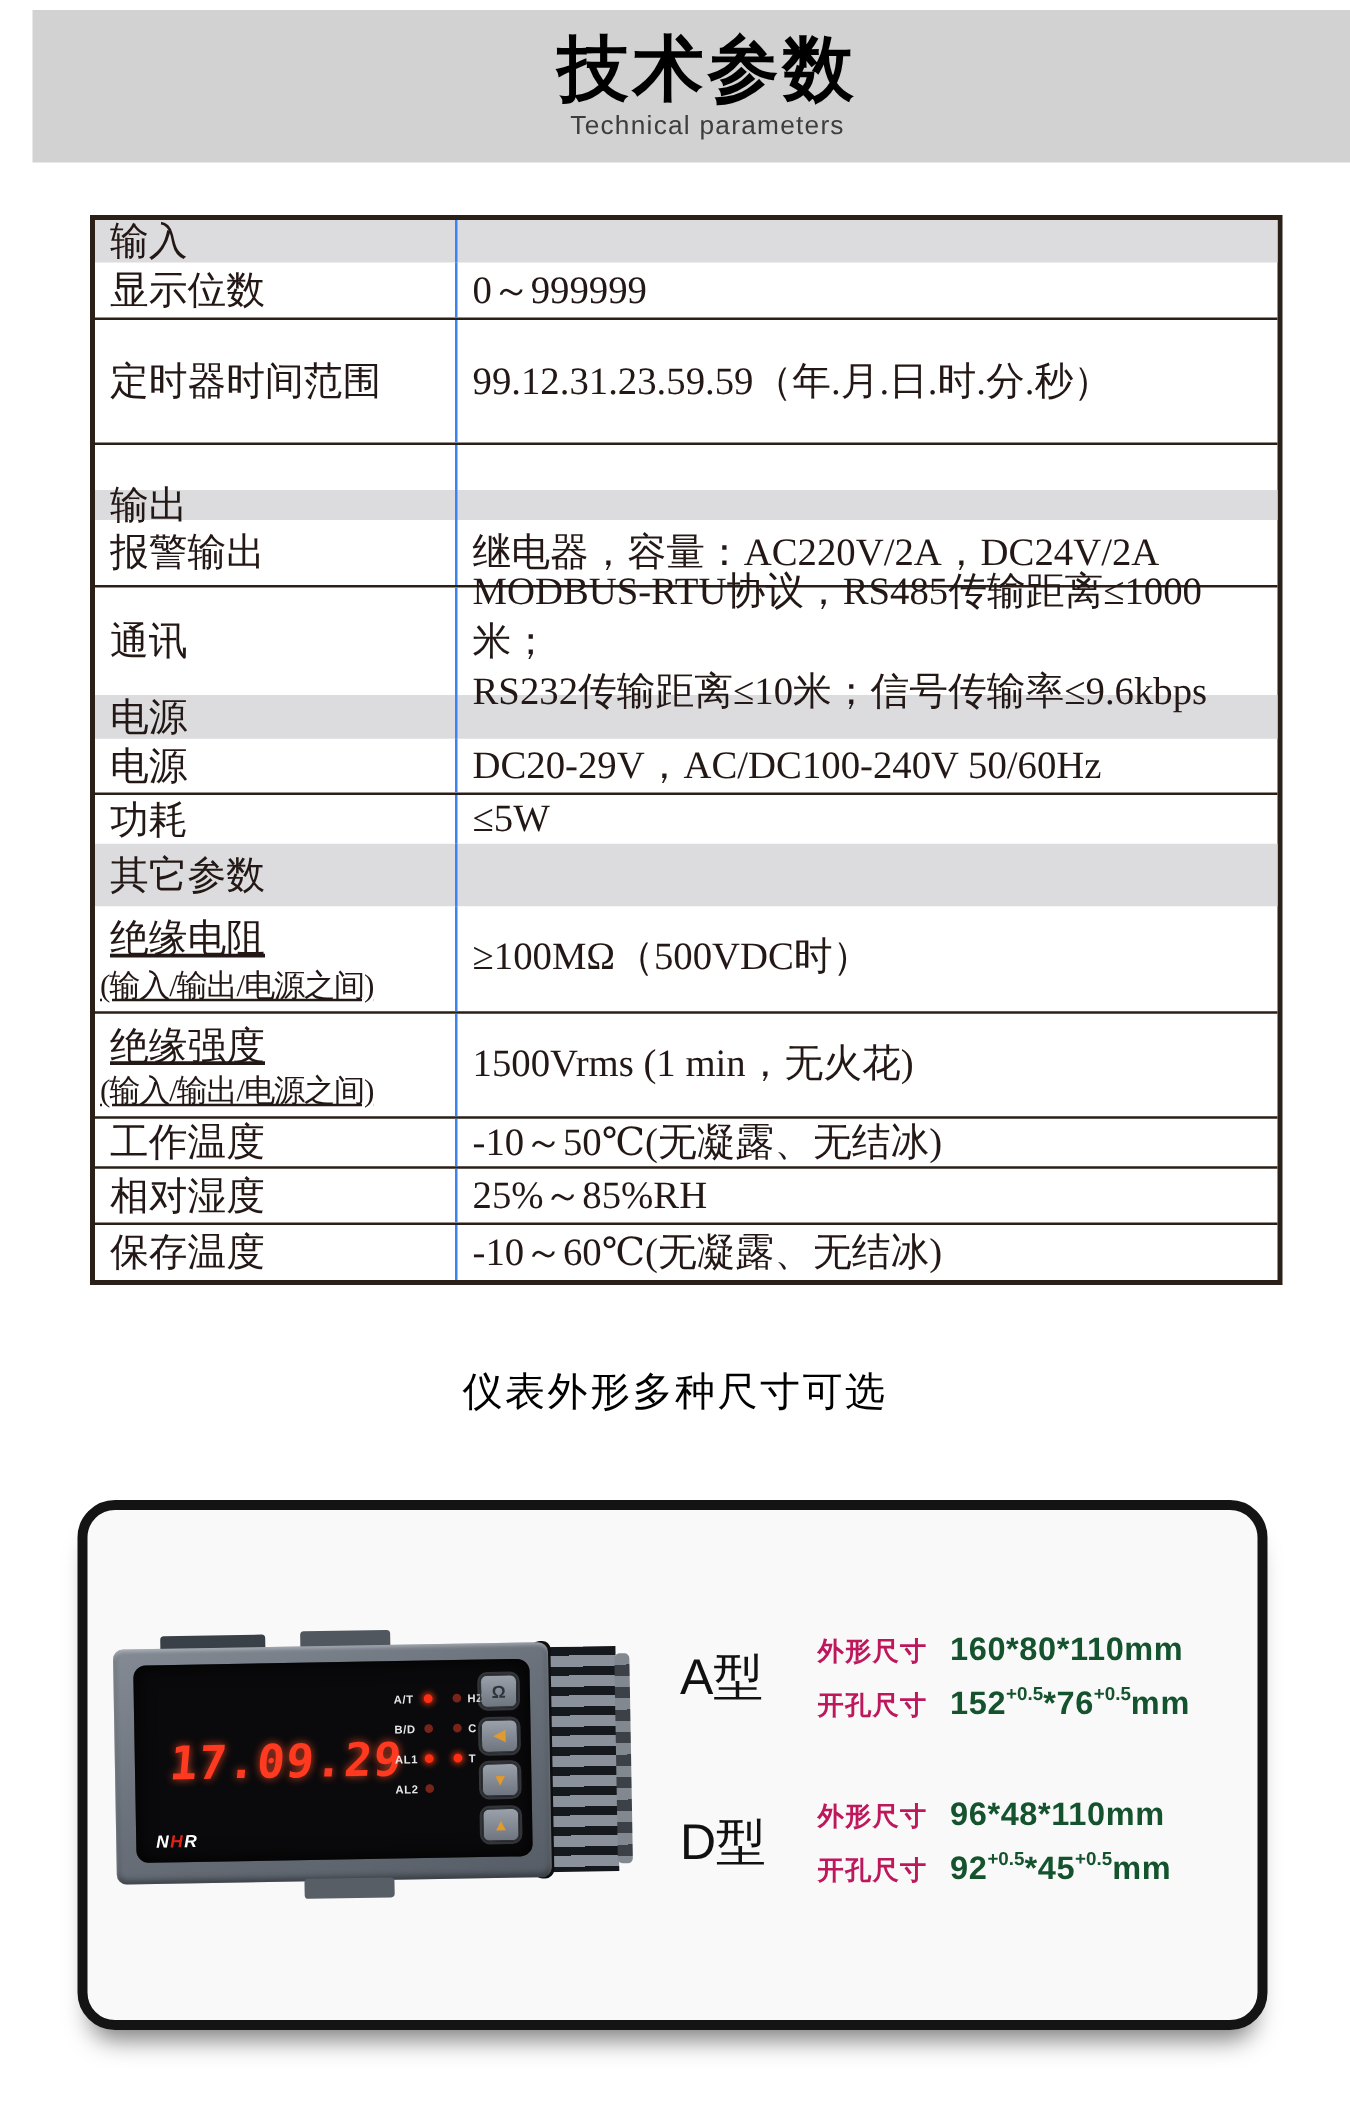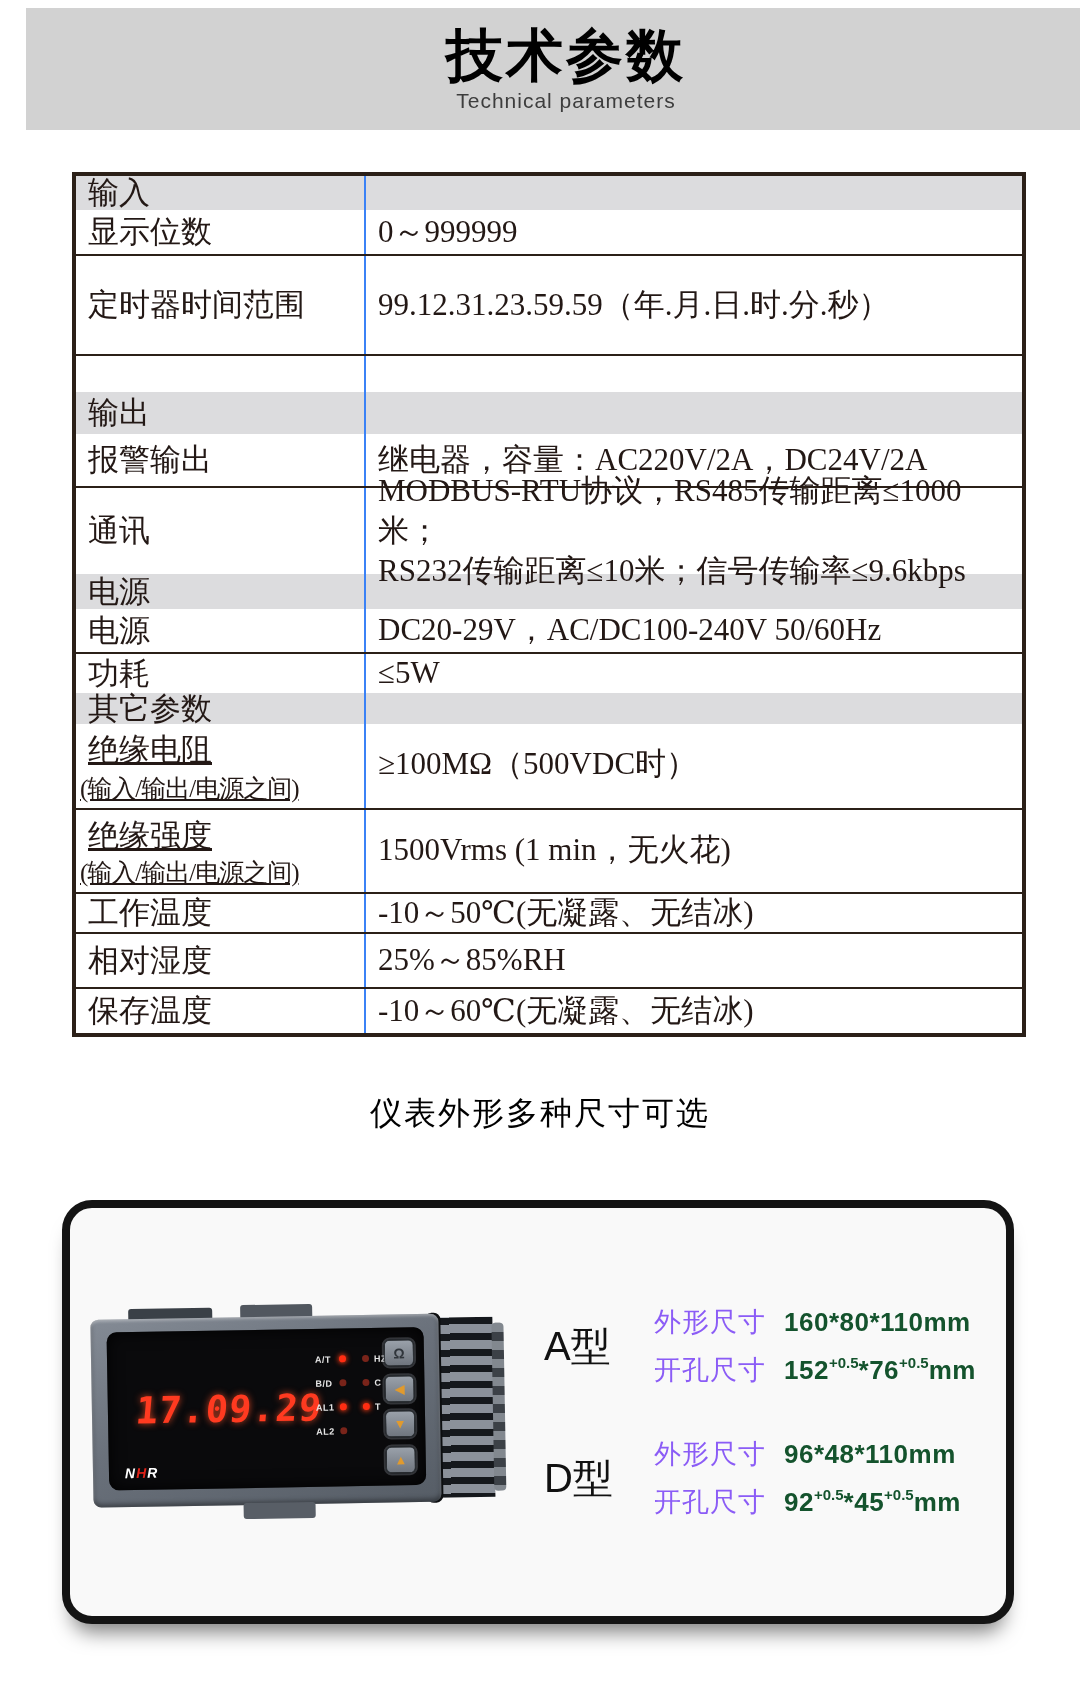--- a/index.html
+++ b/index.html
@@ -31,23 +31,23 @@
   .tlabel {
     width:290px; flex:0 0 290px; border-right:2px solid #3b82f6;
     display:flex; flex-direction:column; justify-content:center;
     padding-left:12px; font-size:31px; color:#231815; line-height:1.15;
   }
   .tvalue {
     flex:1; display:flex; flex-direction:column; justify-content:center;
     padding-left:12px; font-size:31px; color:#231815; line-height:1.3;
   }
   .r0{height:34px} .r1{height:44px} .r2{height:100px} .r3{height:38px}
-  .r4{height:42px} .r5{height:52px} .r6{height:88px} .r7{height:35px}
-  .r8{height:43px} .r9{height:41px} .r10{height:31px} .r11{height:84px}
-  .r12{height:84px} .r13{height:40px} .r14{height:55px} .r15{height:46px}
+  .r4{height:24px} .r5{height:52px} .r6{height:88px} .r7{height:35px}
+  .r8{height:43px} .r9{height:41px} .r10{height:50px} .r11{height:84px}
+  .r12{height:84px} .r13{height:40px} .r14{height:45px} .r15{height:46px}
   .trow.subrow .tlabel { justify-content:space-between; padding:8px 0 4px 12px;text-decoration:underline; }
   .trow.subrow .tlabel .sublabel { font-size:25px; margin-left:-8px; letter-spacing:-1px; white-space:nowrap; }
   .trow.subrow .tvalue { justify-content:flex-start; padding-top:20px; }
 
   
   .size-title {
     position:absolute; left:0; top:1092px; width:1080px; text-align:center;
     font-size:32px; font-weight:normal; color:#000; letter-spacing:2px;
   }
 
@@ -119,21 +119,21 @@
   .brand .n, .brand .r { color:#ffffff; }
   .brand .h { color:#e02218; }
 
   
   .spec-group { position:absolute; display:flex; align-items:center; gap:38px; }
   .spec-a { left:474px; top:96px; }
   .spec-d { left:474px; top:228px; }
   .model-name { font-size:40px; color:#111; min-width:72px; }
   .spec-lines { display:flex; flex-direction:column; gap:12px; }
   .spec-line { display:flex; align-items:baseline; gap:18px; }
-  .spec-label { font-size:27px; font-weight:normal; color:#8b5cf6; letter-spacing:1px; }
+  .spec-label { font-size:21px; font-weight:bold; color:#be185d; letter-spacing:1px; }
   .spec-value { font-size:26px; font-weight:bold; color:#14532d; letter-spacing:0.5px; }
   .spec-value sup { font-size:15px; font-weight:bold; position:relative; top:-1px; letter-spacing:0; }
 </style>
 </head>
 <body>
 
 <div class="page">
 
   <div class="banner">
     <div class="main-title">技术参数</div>

